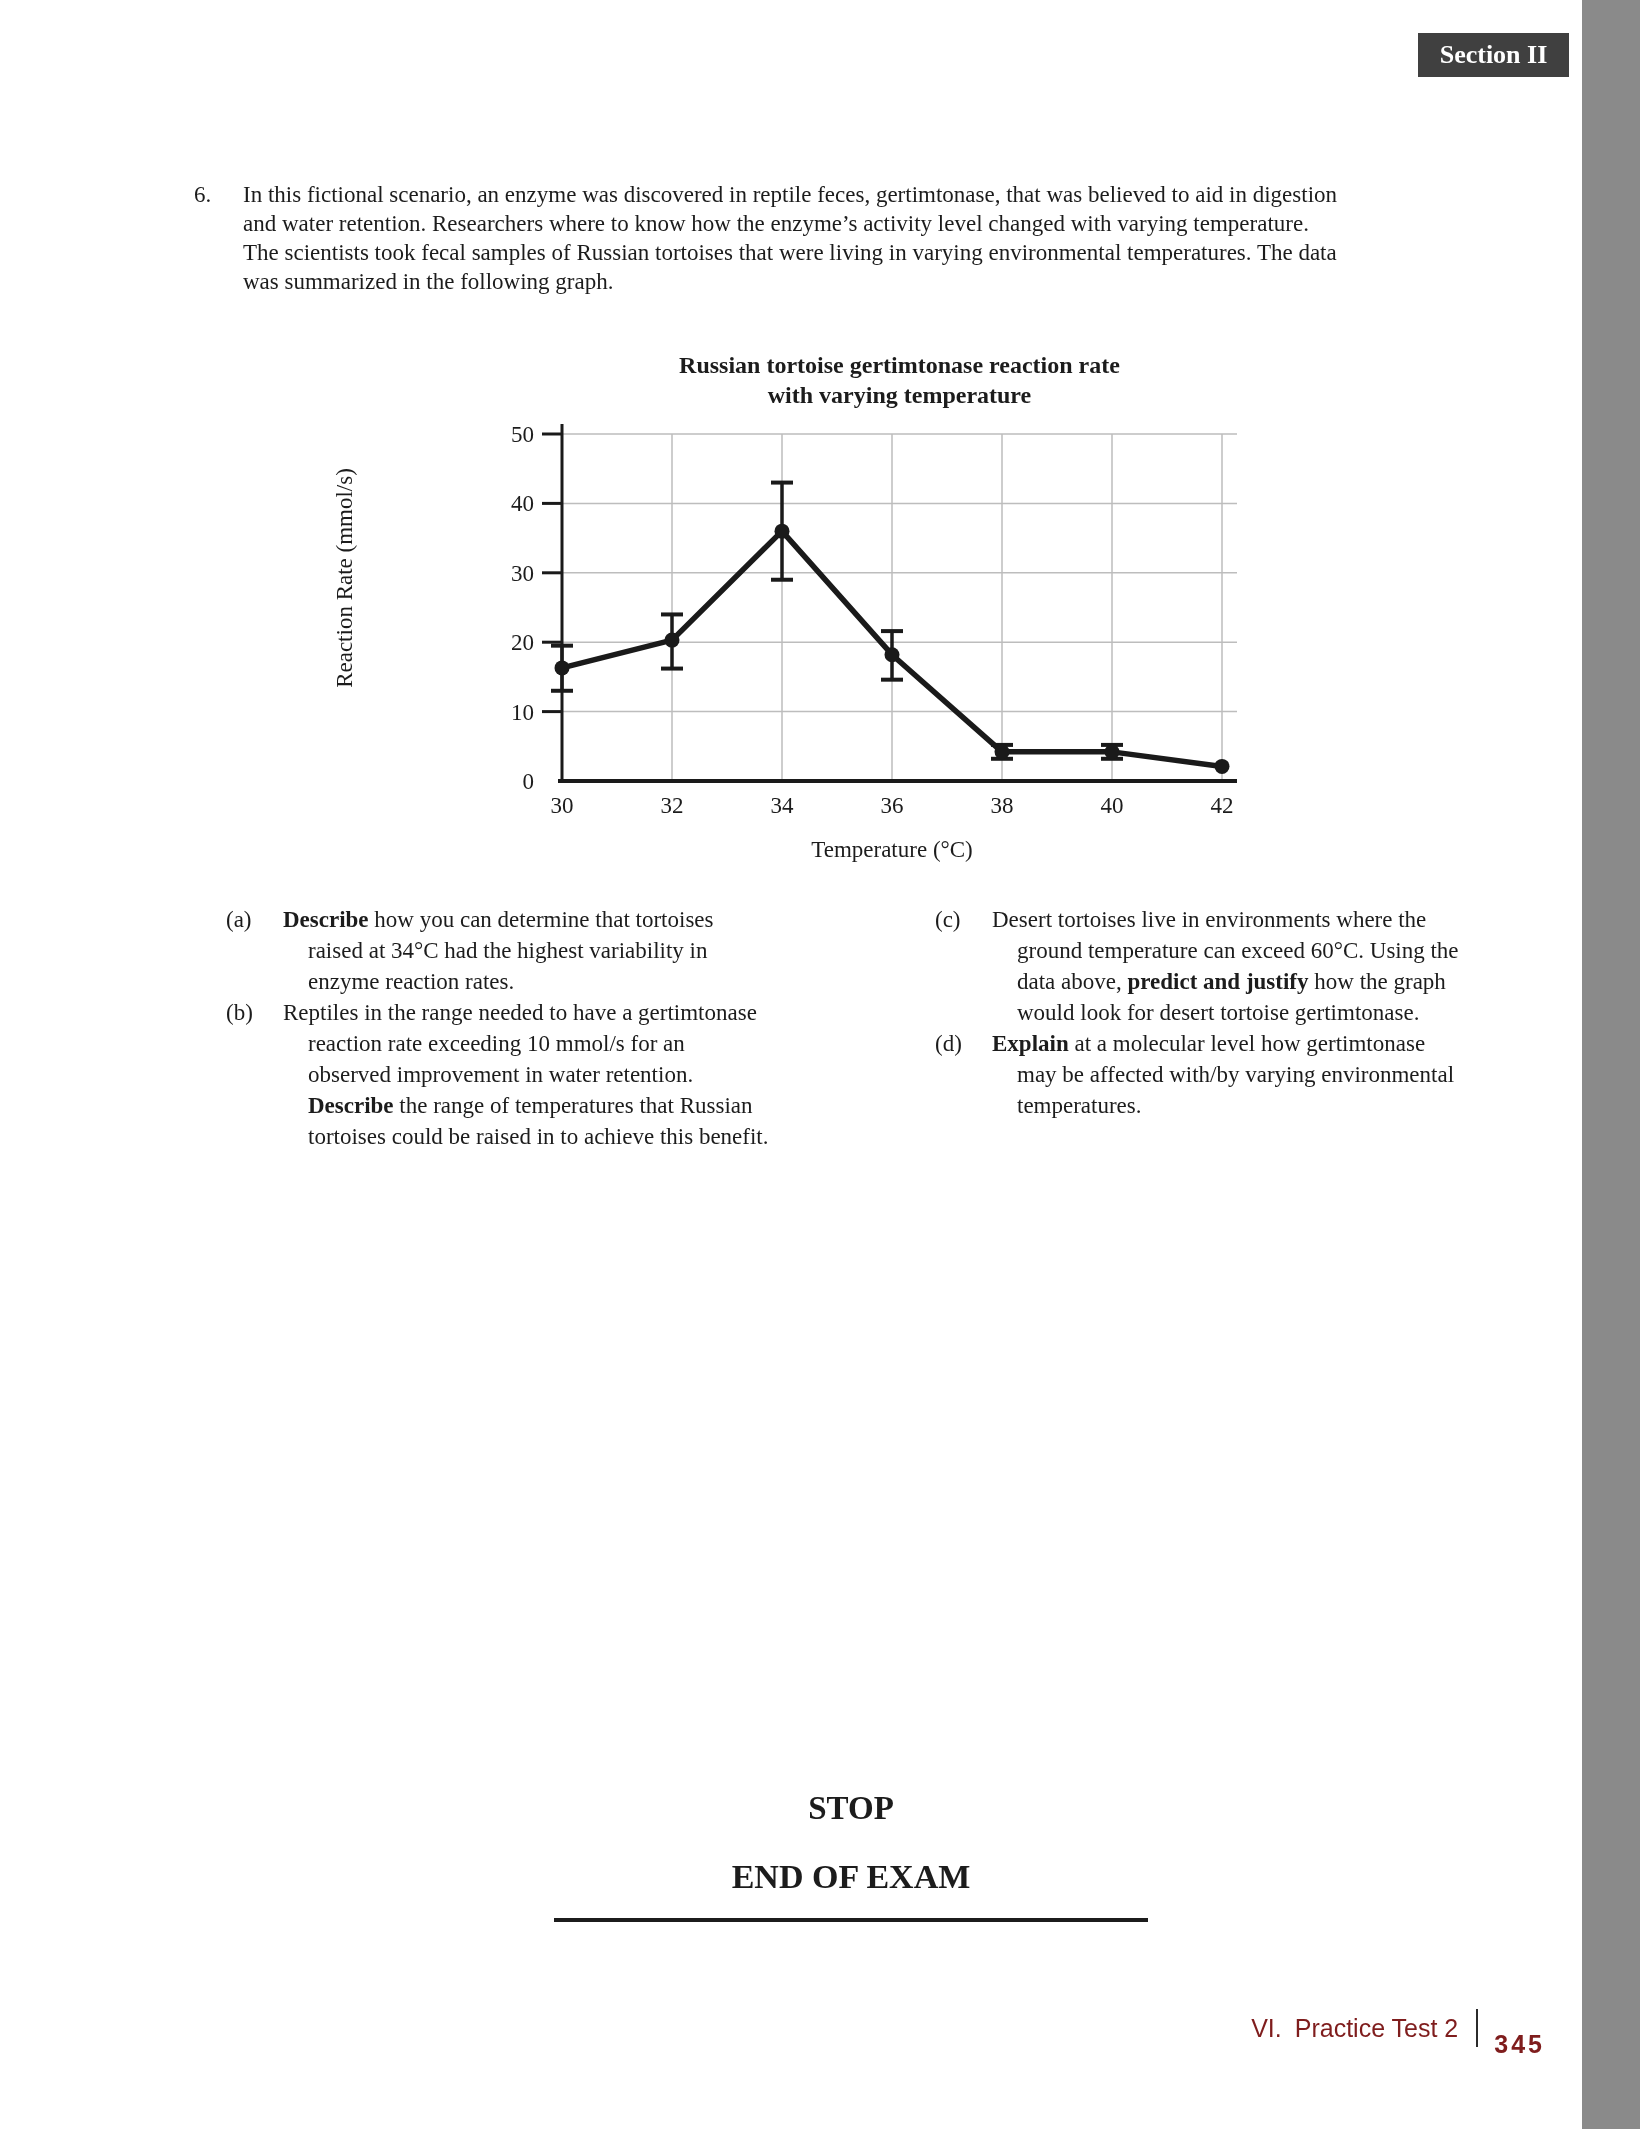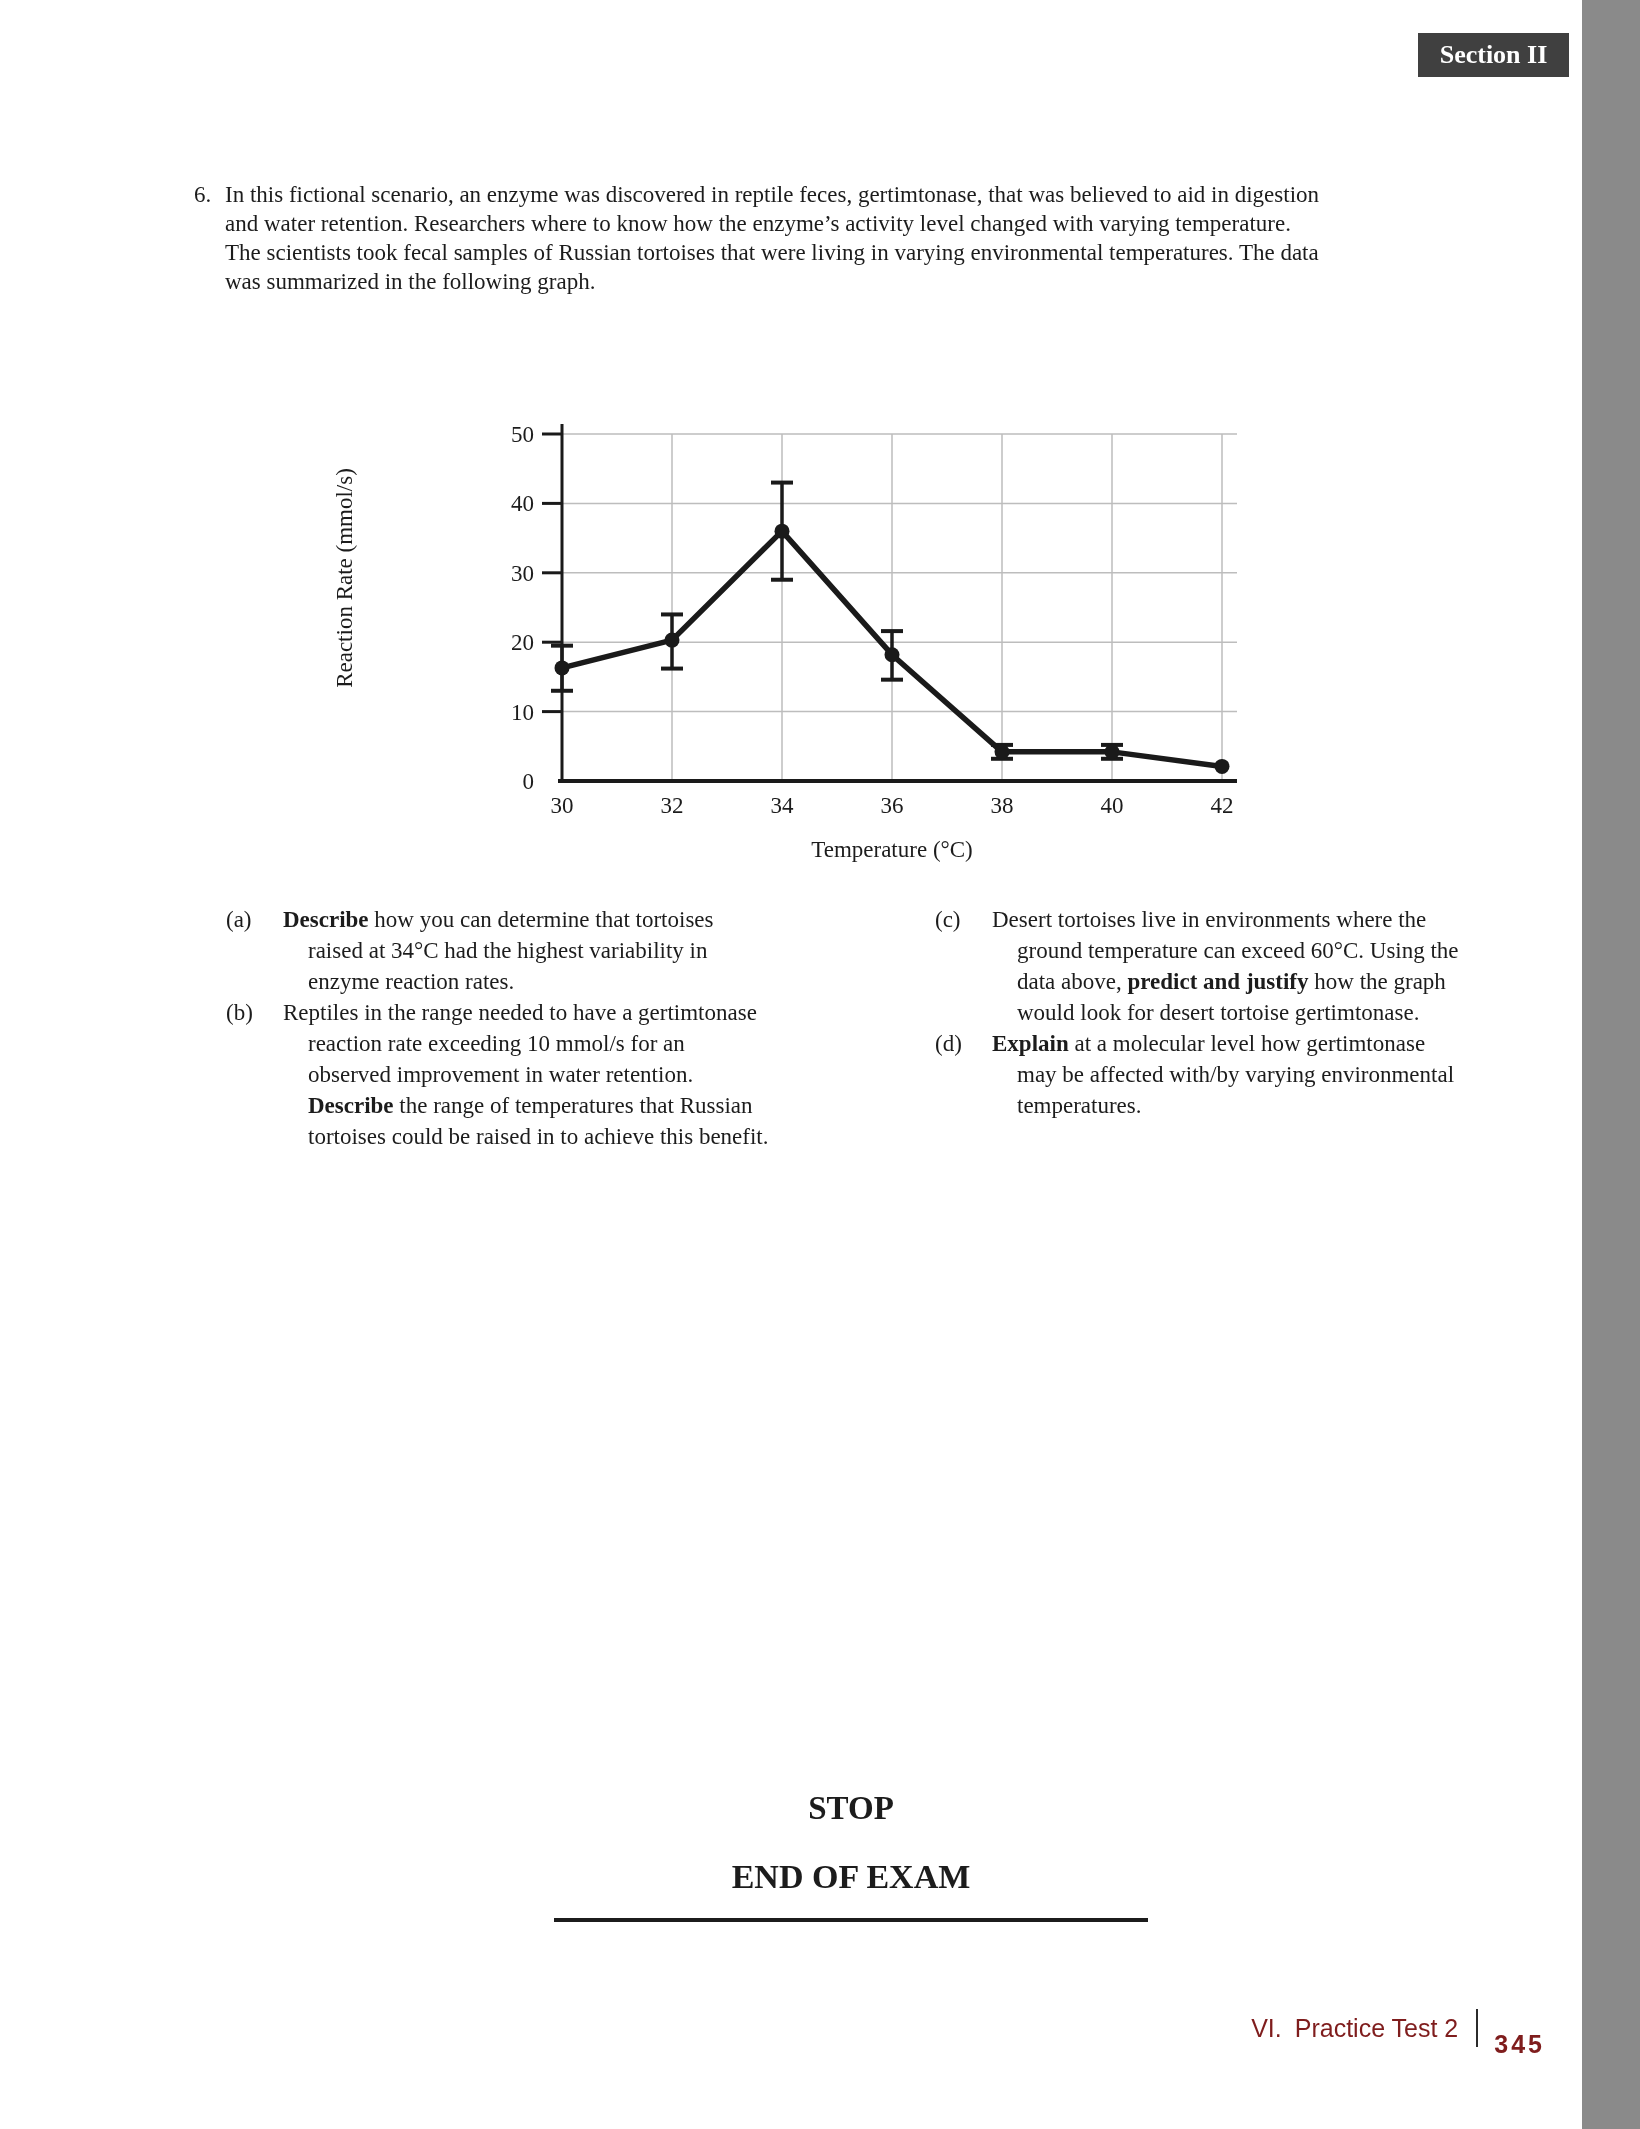--- a/index.html
+++ b/index.html
@@ -7,21 +7,21 @@
         font-family:"Liberation Serif",serif;color:#1c1c1c;overflow:hidden;}
 
   .gray-bar{position:absolute;left:1582px;top:0;width:58px;height:2129px;background:#8a8a8a;}
 
   .section-badge{position:absolute;left:1418px;top:33px;width:151px;height:44px;
         background:#404040;color:#ffffff;font-weight:bold;font-size:26px;
         text-align:center;line-height:44px;}
 
   .question{position:absolute;left:194px;top:180px;width:1360px;font-size:23px;line-height:29px;}
   .qnum{position:absolute;left:0;top:0;}
-  .qlines{margin-left:31px;}
+  .qlines{margin-left:49px;}
 
   .chart-title{position:absolute;left:562px;top:350px;width:675px;text-align:center;
         font-weight:bold;font-size:24px;line-height:30px;}
 
   .chart-svg{position:absolute;left:330px;top:340px;}
 
   .cols{position:absolute;left:0;top:904px;width:1640px;font-size:23px;}
   .col{position:absolute;top:0;}
   .col-left{left:226px;width:640px;}
   .col-right{left:935px;width:620px;}
@@ -56,20 +56,24 @@
   <div class="question">
     <span class="qnum">6.</span>
     <div class="qlines" id="question-lines">
         <div>In this fictional scenario, an enzyme was discovered in reptile feces, gertimtonase, that was believed to aid in digestion</div>
         <div>and water retention. Researchers where to know how the enzyme’s activity level changed with varying temperature.</div>
         <div>The scientists took fecal samples of Russian tortoises that were living in varying environmental temperatures. The data</div>
         <div>was summarized in the following graph.</div>
       </div>
   </div>
 
+  <div class="chart-title">
+    <div>Russian tortoise gertimtonase reaction rate</div>
+    <div>with varying temperature</div>
+  </div>
 
   <svg id="chart" class="chart-svg" width="920" height="530" viewBox="0 0 920 530">
       <line x1="232" y1="371.6" x2="907" y2="371.6" stroke="#bdbdbd" stroke-width="1.5"></line>
       <line x1="232" y1="302.2" x2="907" y2="302.2" stroke="#bdbdbd" stroke-width="1.5"></line>
       <line x1="232" y1="232.79999999999998" x2="907" y2="232.79999999999998" stroke="#bdbdbd" stroke-width="1.5"></line>
       <line x1="232" y1="163.39999999999998" x2="907" y2="163.39999999999998" stroke="#bdbdbd" stroke-width="1.5"></line>
       <line x1="232" y1="94" x2="907" y2="94" stroke="#bdbdbd" stroke-width="1.5"></line>
       <line x1="342" y1="94" x2="342" y2="441" stroke="#bdbdbd" stroke-width="1.5"></line>
       <line x1="452" y1="94" x2="452" y2="441" stroke="#bdbdbd" stroke-width="1.5"></line>
       <line x1="562" y1="94" x2="562" y2="441" stroke="#bdbdbd" stroke-width="1.5"></line>

